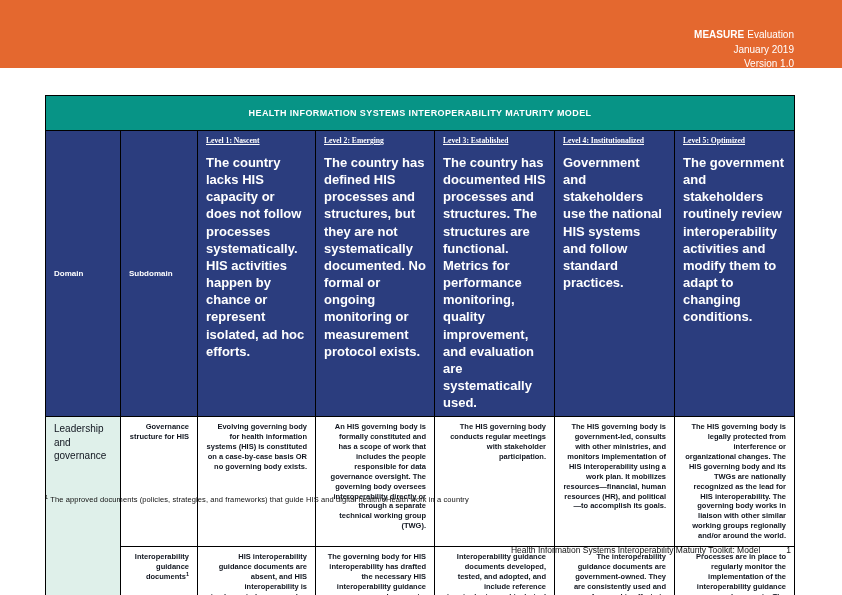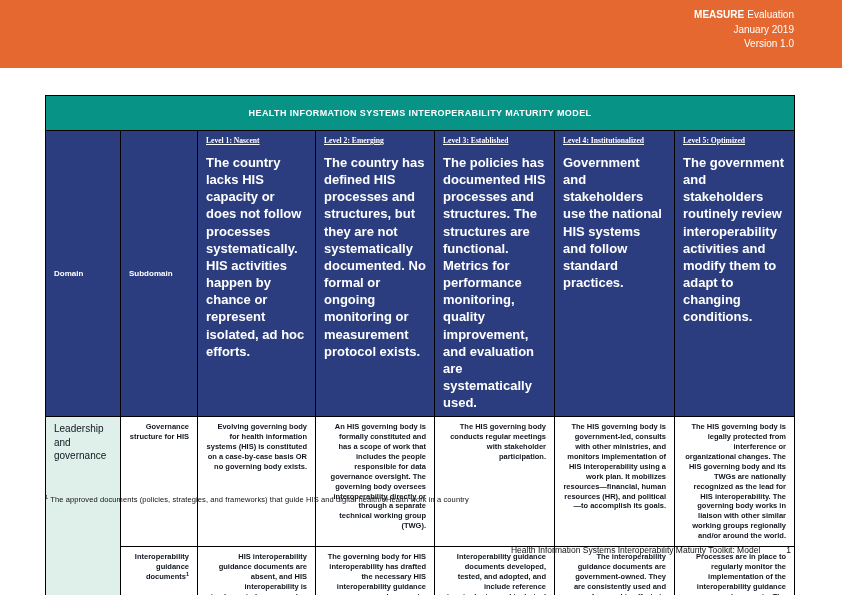--- a/index.html
+++ b/index.html
@@ -12,21 +12,21 @@
   
   .banner{
     position:absolute;left:0;top:0;width:842px;height:68px;
     background:#E4682F;color:#ffffff;
   }
   .banner-title{
     position:absolute;left:45px;top:32px;
     font-size:13.5px;font-weight:bold;letter-spacing:.2px;
   }
   .banner-right{
-    position:absolute;right:48px;top:8px;text-align:right;
+    position:absolute;right:48px;top:28px;text-align:right;
     font-size:10px;line-height:1.45;
   }
   .brand-bold{font-weight:bold;}
   .brand-rest{margin-left:.32em;}
   
   .model-table{
     position:absolute;left:45px;top:95px;width:749px;
     border-collapse:collapse;table-layout:fixed;
     border:1.5px solid #000;
   }
@@ -95,21 +95,21 @@
       <td class="hdr">
         <div class="lvl-label">Level 1: Nascent</div>
         <div class="lvl-desc">The country lacks HIS capacity or does not follow processes systematically. HIS activities happen by chance or represent isolated, ad hoc efforts.</div>
       </td>
       <td class="hdr">
         <div class="lvl-label">Level 2: Emerging</div>
         <div class="lvl-desc">The country has defined HIS processes and structures, but they are not systematically documented. No formal or ongoing monitoring or measurement protocol exists.</div>
       </td>
       <td class="hdr">
         <div class="lvl-label">Level 3: Established</div>
-        <div class="lvl-desc">The policies has documented HIS processes and structures. The structures are functional. Metrics for performance monitoring, quality improvement, and evaluation are systematically used.</div>
+        <div class="lvl-desc">The country has documented HIS processes and structures. The structures are functional. Metrics for performance monitoring, quality improvement, and evaluation are systematically used.</div>
       </td>
       <td class="hdr">
         <div class="lvl-label">Level 4: Institutionalized</div>
         <div class="lvl-desc">Government and stakeholders use the national HIS systems and follow standard practices.</div>
       </td>
       <td class="hdr">
         <div class="lvl-label">Level 5: Optimized</div>
         <div class="lvl-desc">The government and stakeholders routinely review interoperability activities and modify them to adapt to changing conditions.</div>
       </td>
     </tr>

